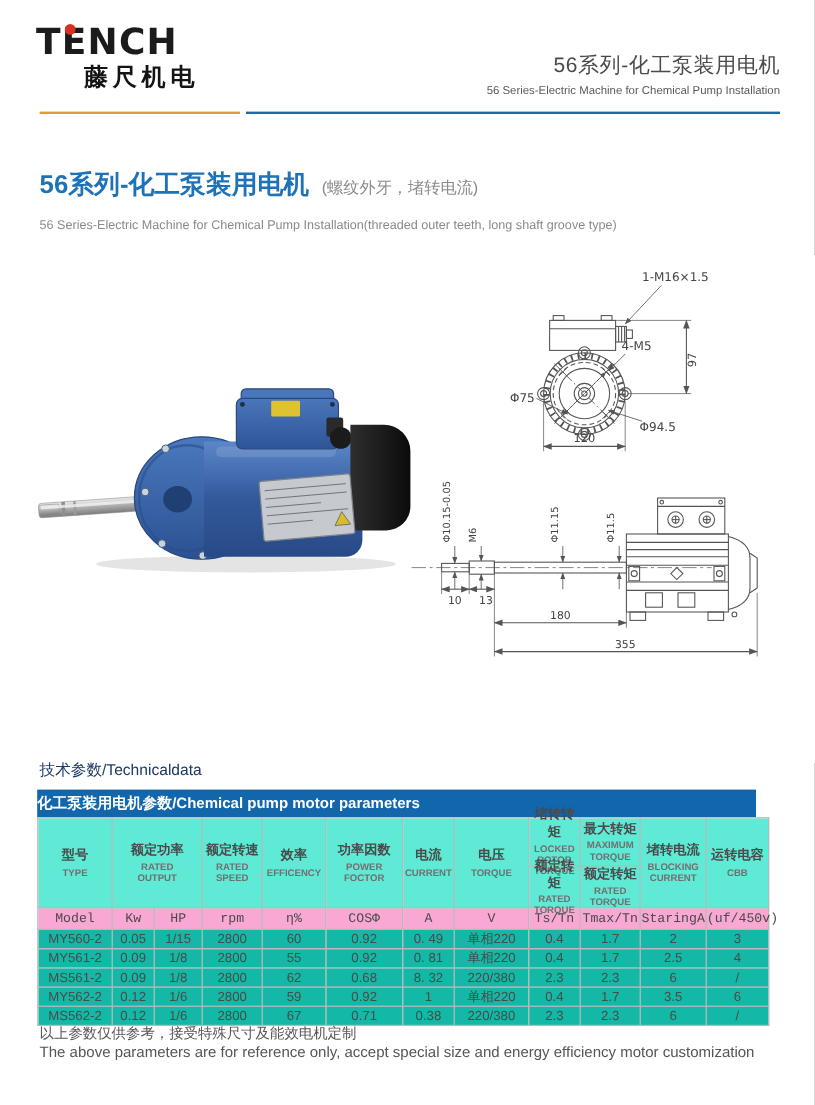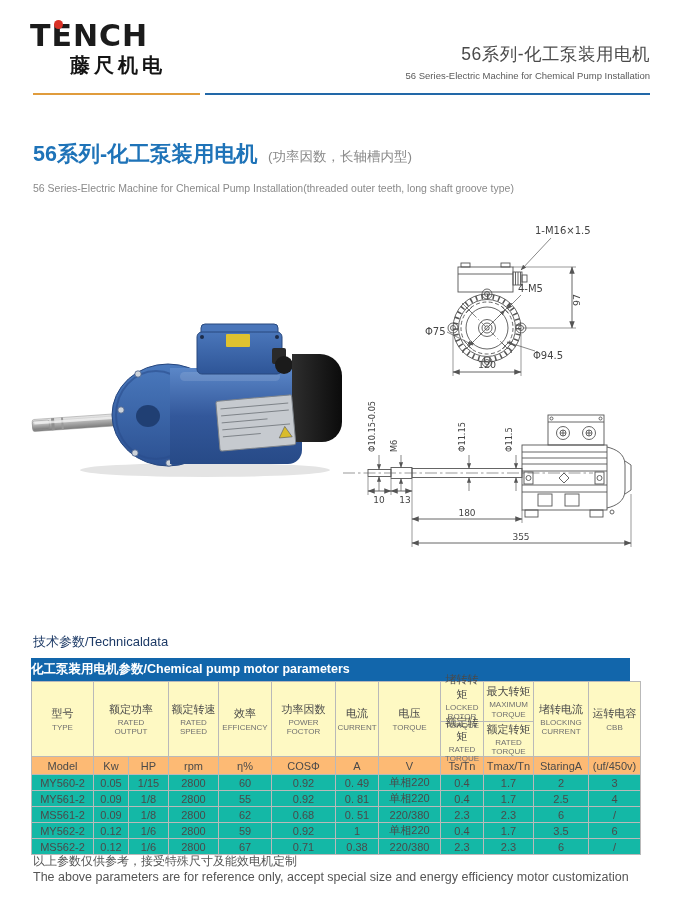--- a/index.html
+++ b/index.html
@@ -30,28 +30,28 @@
   svg text{font-family:"DejaVu Sans",sans-serif;fill:#444;}
 
   
   .techlab{position:absolute;left:33px;top:633px;font-size:13px;color:#1d3a66;font-weight:500;}
 
   
   .tbar{position:absolute;left:31px;top:658px;width:599px;height:23px;background:#1266ab;
         color:#fff;font-size:12.5px;font-weight:bold;line-height:23px;padding-left:0;}
   table.params{position:absolute;left:31px;top:681px;width:609px;border-collapse:collapse;table-layout:fixed;}
   table.params th,table.params td{border:1px solid #b9b9b9;text-align:center;vertical-align:middle;padding:0;}
-  table.params th{height:74px;background:#fef9c3;font-weight:normal;}
+  table.params th{height:74px;background:#5eead4;font-weight:bold;}
   .h-cn{font-size:11px;color:#4a4a4a;line-height:1.3;}
   .h-en{font-size:8px;color:#707070;line-height:1.15;white-space:pre-line;margin-top:2px;}
   th.split{padding:0;}
   .sp-top,.sp-bot{display:flex;flex-direction:column;justify-content:center;align-items:center;}
   .sp-top{height:39px;border-bottom:1px solid #b9b9b9;}
   .sp-bot{height:34px;}
-  tr.subrow td{background:#fdba74;height:17px;font-size:11px;color:#4a4a4a;}
+  tr.subrow td{background:#f9a8d4;height:17px;font-size:11px;color:#4a4a4a;font-family:Liberation Mono, monospace;}
   tbody.rows td{height:15px;font-size:11px;color:#4a4a4a;background:#14b8a6;}
 
   
   .foot-cn{position:absolute;left:33px;top:853px;font-size:12px;color:#555;}
   .foot-en{position:absolute;left:33px;top:870px;font-size:12.5px;color:#555;}
 </style>
 </head>
 <body>
 
 <div class="page">
@@ -65,21 +65,21 @@
   </div>
   <div class="htitle">
     <div class="htitle-cn">56系列-化工泵装用电机</div>
     <div class="htitle-en">56 Series-Electric Machine for Chemical Pump Installation</div>
   </div>
   <div class="rule rule-orange" style="background:#e09c3c;"></div>
   <div class="rule rule-blue" style="background:#2268a8;"></div>
 
   <div class="sec">
     <span class="sec-cn">56系列-化工泵装用电机</span>
-    <span class="sec-note">(功率因数，长轴槽内型)</span>
+    <span class="sec-note">(螺纹外牙，堵转电流)</span>
   </div>
   <div class="sec-en">56 Series-Electric Machine for Chemical Pump Installation(threaded outer teeth, long shaft groove type)</div>
 
   <svg class="abs" viewBox="0 0 340 190" style="left:20px;top:290px;width:340px;height:190px;">
     <defs>
       <linearGradient id="gBody" x1="0" y1="0" x2="0" y2="1">
         <stop offset="0" stop-color="#5b87c8"></stop>
           <stop offset=".5" stop-color="#33589b"></stop>
           <stop offset="1" stop-color="#274a87"></stop>
       </linearGradient>
@@ -423,21 +423,21 @@
           <td>2.5</td>
           <td>4</td>
         </tr>
         <tr>
           <td>MS561-2</td>
           <td>0.09</td>
           <td>1/8</td>
           <td>2800</td>
           <td>62</td>
           <td>0.68</td>
-          <td>0. 51</td>
+          <td>8. 32</td>
           <td>220/380</td>
           <td>2.3</td>
           <td>2.3</td>
           <td>6</td>
           <td>/</td>
         </tr>
         <tr>
           <td>MY562-2</td>
           <td>0.12</td>
           <td>1/6</td>

